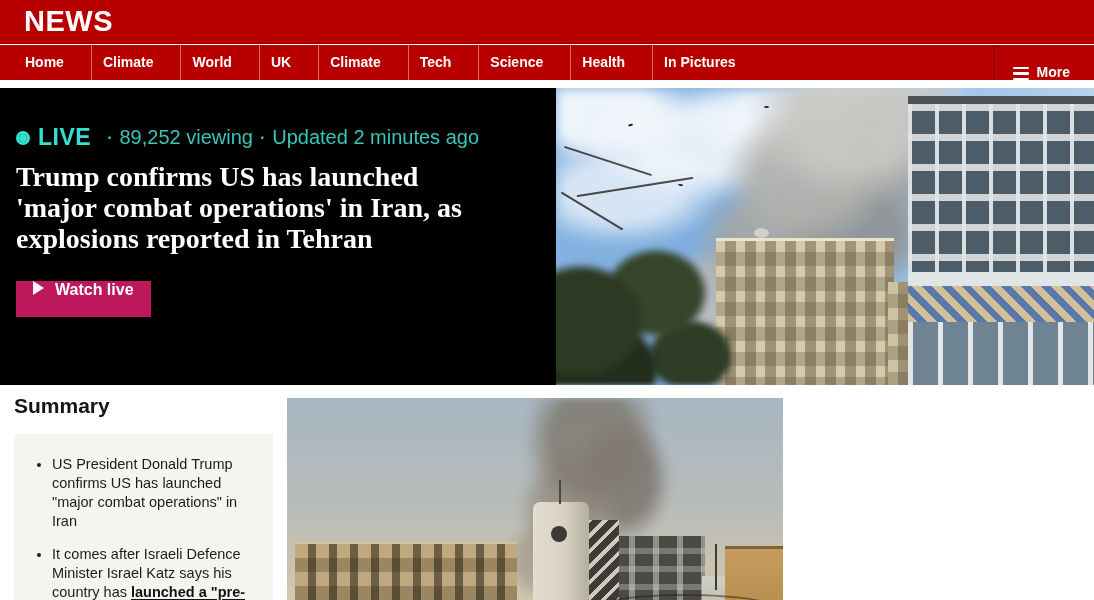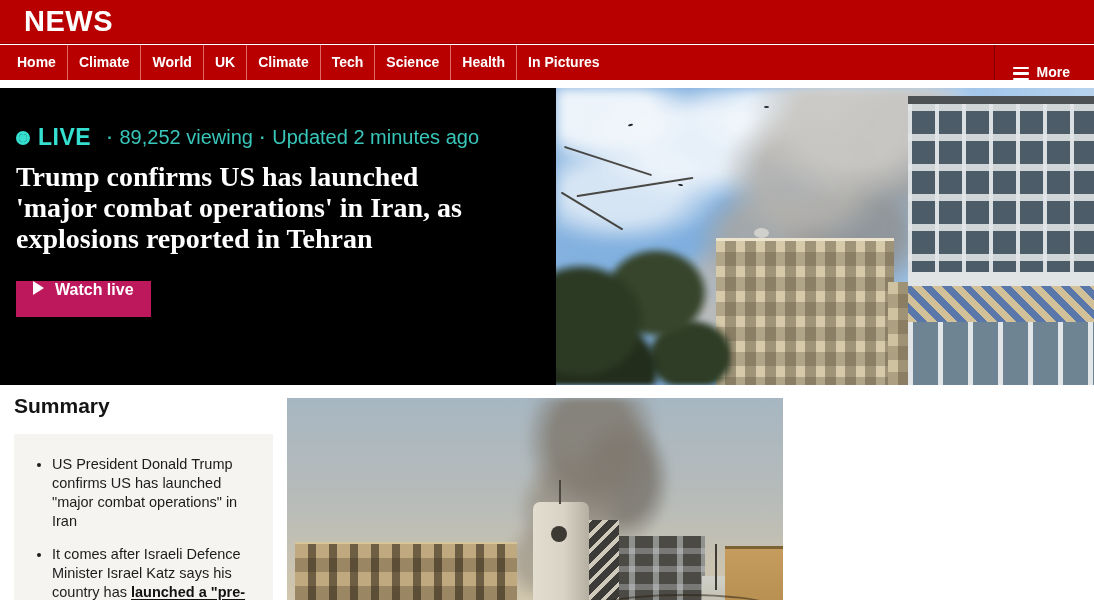--- a/index.html
+++ b/index.html
@@ -18,21 +18,21 @@
   .brand {
     margin-left:24px; color:#ffffff; font-size:29px; font-weight:bold;
     letter-spacing:0.5px; line-height:1; cursor:pointer;
   }
 
   
   .primary-nav {
     position:absolute; left:0; top:45px; width:1094px; height:35px;
     background:#b80000; display:flex; align-items:stretch;
   }
-  .nav-items { display:flex; align-items:center; padding-left:6px; }
+  .nav-items { display:flex; align-items:center; padding-left:14px;gap:16px; }
   .nav-item {
     color:#ffffff; font-size:14px; font-weight:bold; text-decoration:none;
     padding:0 11px; line-height:35px; white-space:nowrap; cursor:pointer;
   }
   .nav-item + .nav-item { border-left:1px solid rgba(255,190,190,0.55); }
   .nav-more {
     margin-left:auto; display:flex; align-items:flex-end; gap:8px;
     border-left:1px solid rgba(0,0,0,0.28); padding:0 24px 0 18px;
     color:#ffffff; font-size:14px; font-weight:bold; cursor:pointer;
   }

